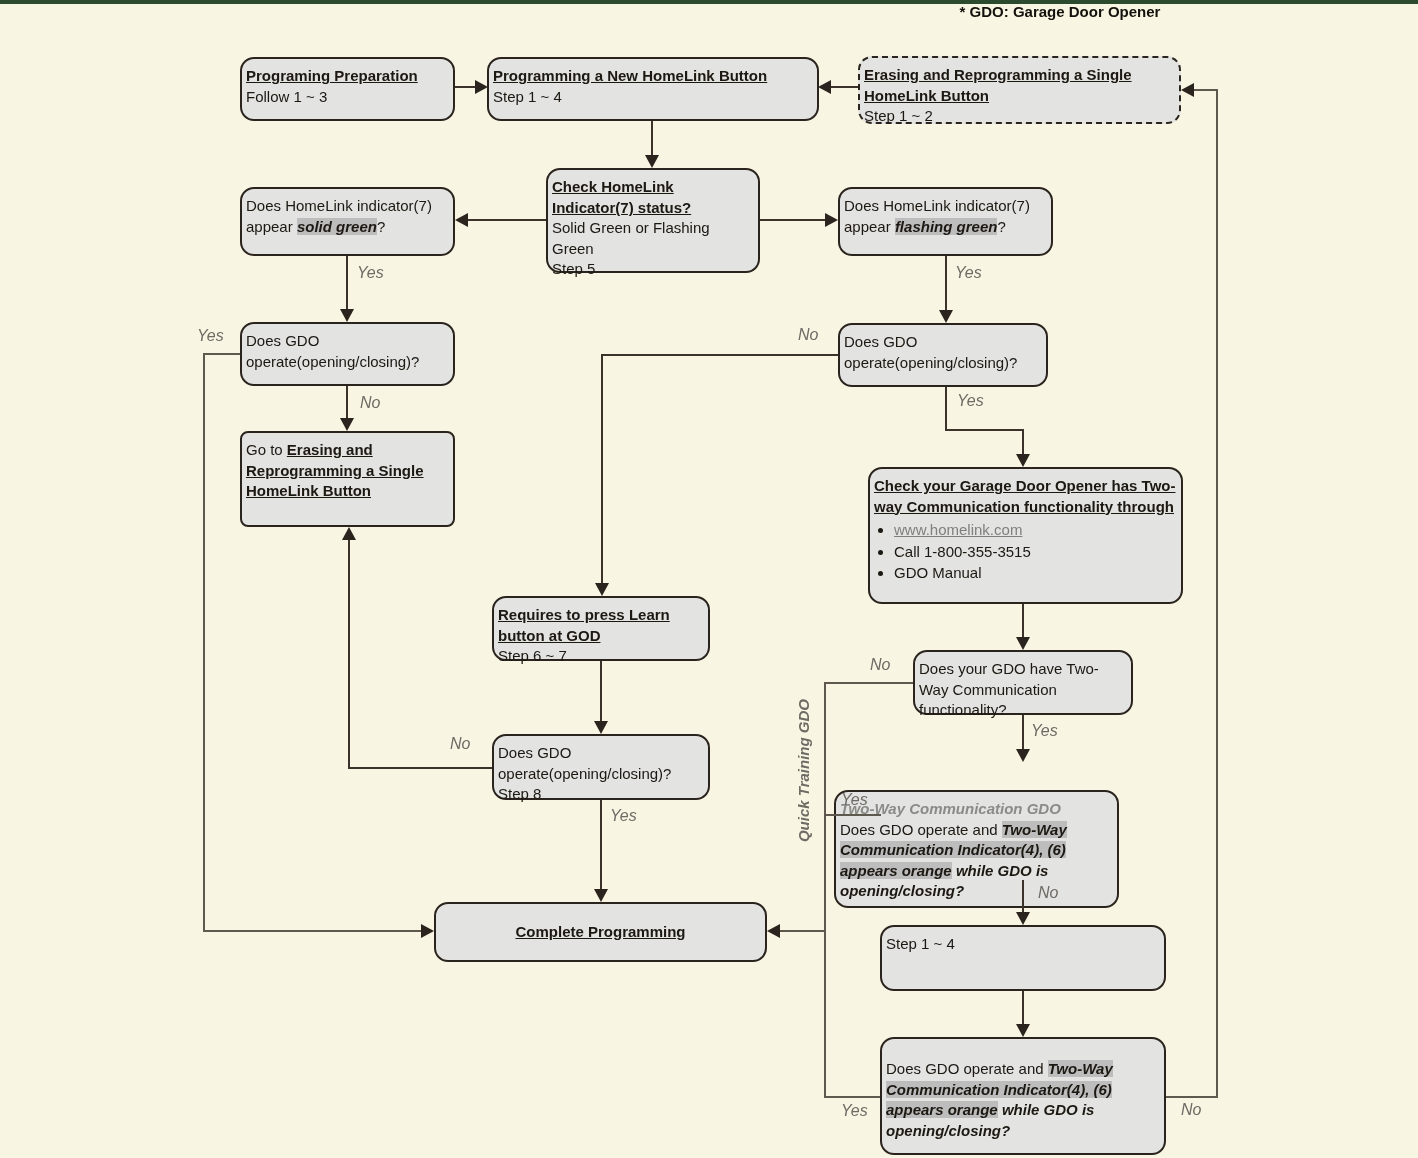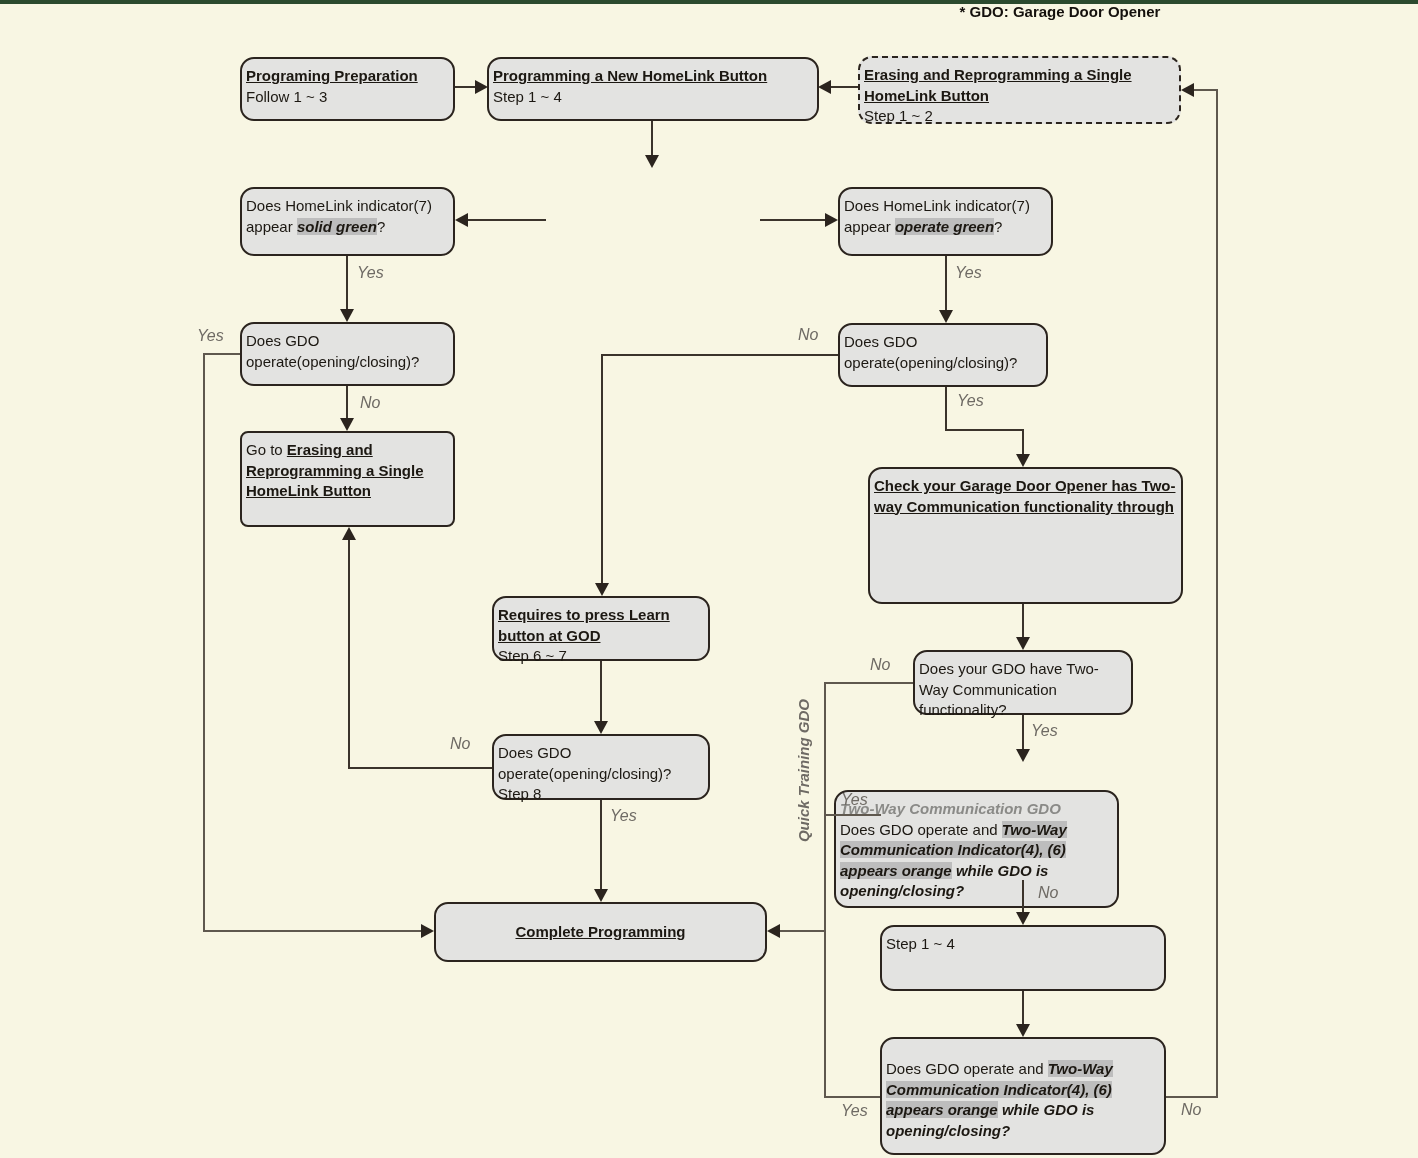--- a/index.html
+++ b/index.html
@@ -52,43 +52,53 @@
   <div class="box" style="left:487px;top:57px;width:332px;height:64px;">
     <span class="t blk">Programming a New HomeLink Button</span>
     <span class="blk">Step 1 ~ 4</span>
   </div>
 
   <div class="box dashed" style="left:858px;top:56px;width:323px;height:68px;">
     <span class="t">Erasing and Reprogramming a Single HomeLink Button</span>
     <span class="blk">Step 1 ~ 2</span>
   </div>
 
+  <div class="box" style="left:546px;top:168px;width:214px;height:105px;">
+    <span class="t">Check HomeLink Indicator(7) status?</span>
+    <span class="blk">Solid Green or Flashing Green</span>
+    <span class="blk">Step 5</span>
+  </div>
 
   <div class="box" style="left:240px;top:187px;width:215px;height:69px;">
     <span>Does HomeLink indicator(7) appear </span><span class="hl">solid green</span><span>?</span>
   </div>
 
   <div class="box" style="left:838px;top:187px;width:215px;height:69px;">
-    <span>Does HomeLink indicator(7) appear </span><span class="hl">operate green</span><span>?</span>
+    <span>Does HomeLink indicator(7) appear </span><span class="hl">flashing green</span><span>?</span>
   </div>
 
   <div class="box" style="left:240px;top:322px;width:215px;height:64px;">
     <span>Does GDO operate(opening/closing)?</span>
   </div>
 
   <div class="box" style="left:838px;top:323px;width:210px;height:64px;">
     <span>Does GDO operate(opening/closing)?</span>
   </div>
 
   <div class="box" style="left:240px;top:431px;width:215px;height:96px;border-radius:8px;">
     <span>Go to </span><span class="golink">Erasing and Reprogramming a Single HomeLink Button</span>
   </div>
 
   <div class="box" style="left:868px;top:467px;width:315px;height:137px;">
     <span class="t">Check your Garage Door Opener has Two-way Communication functionality through</span>
+    <ul class="blist">
+      <li><span class="lnk">www.homelink.com</span></li>
+      <li>Call 1-800-355-3515</li>
+      <li>GDO Manual</li>
+    </ul>
   </div>
 
   <div class="box" style="left:492px;top:596px;width:218px;height:65px;">
     <span class="t">Requires to press Learn button at GOD</span>
     <span class="blk">Step 6 ~ 7</span>
   </div>
 
   <div class="box" style="left:913px;top:650px;width:220px;height:65px;">
     <span>Does your GDO have Two-Way Communication functionality?</span>
   </div>

